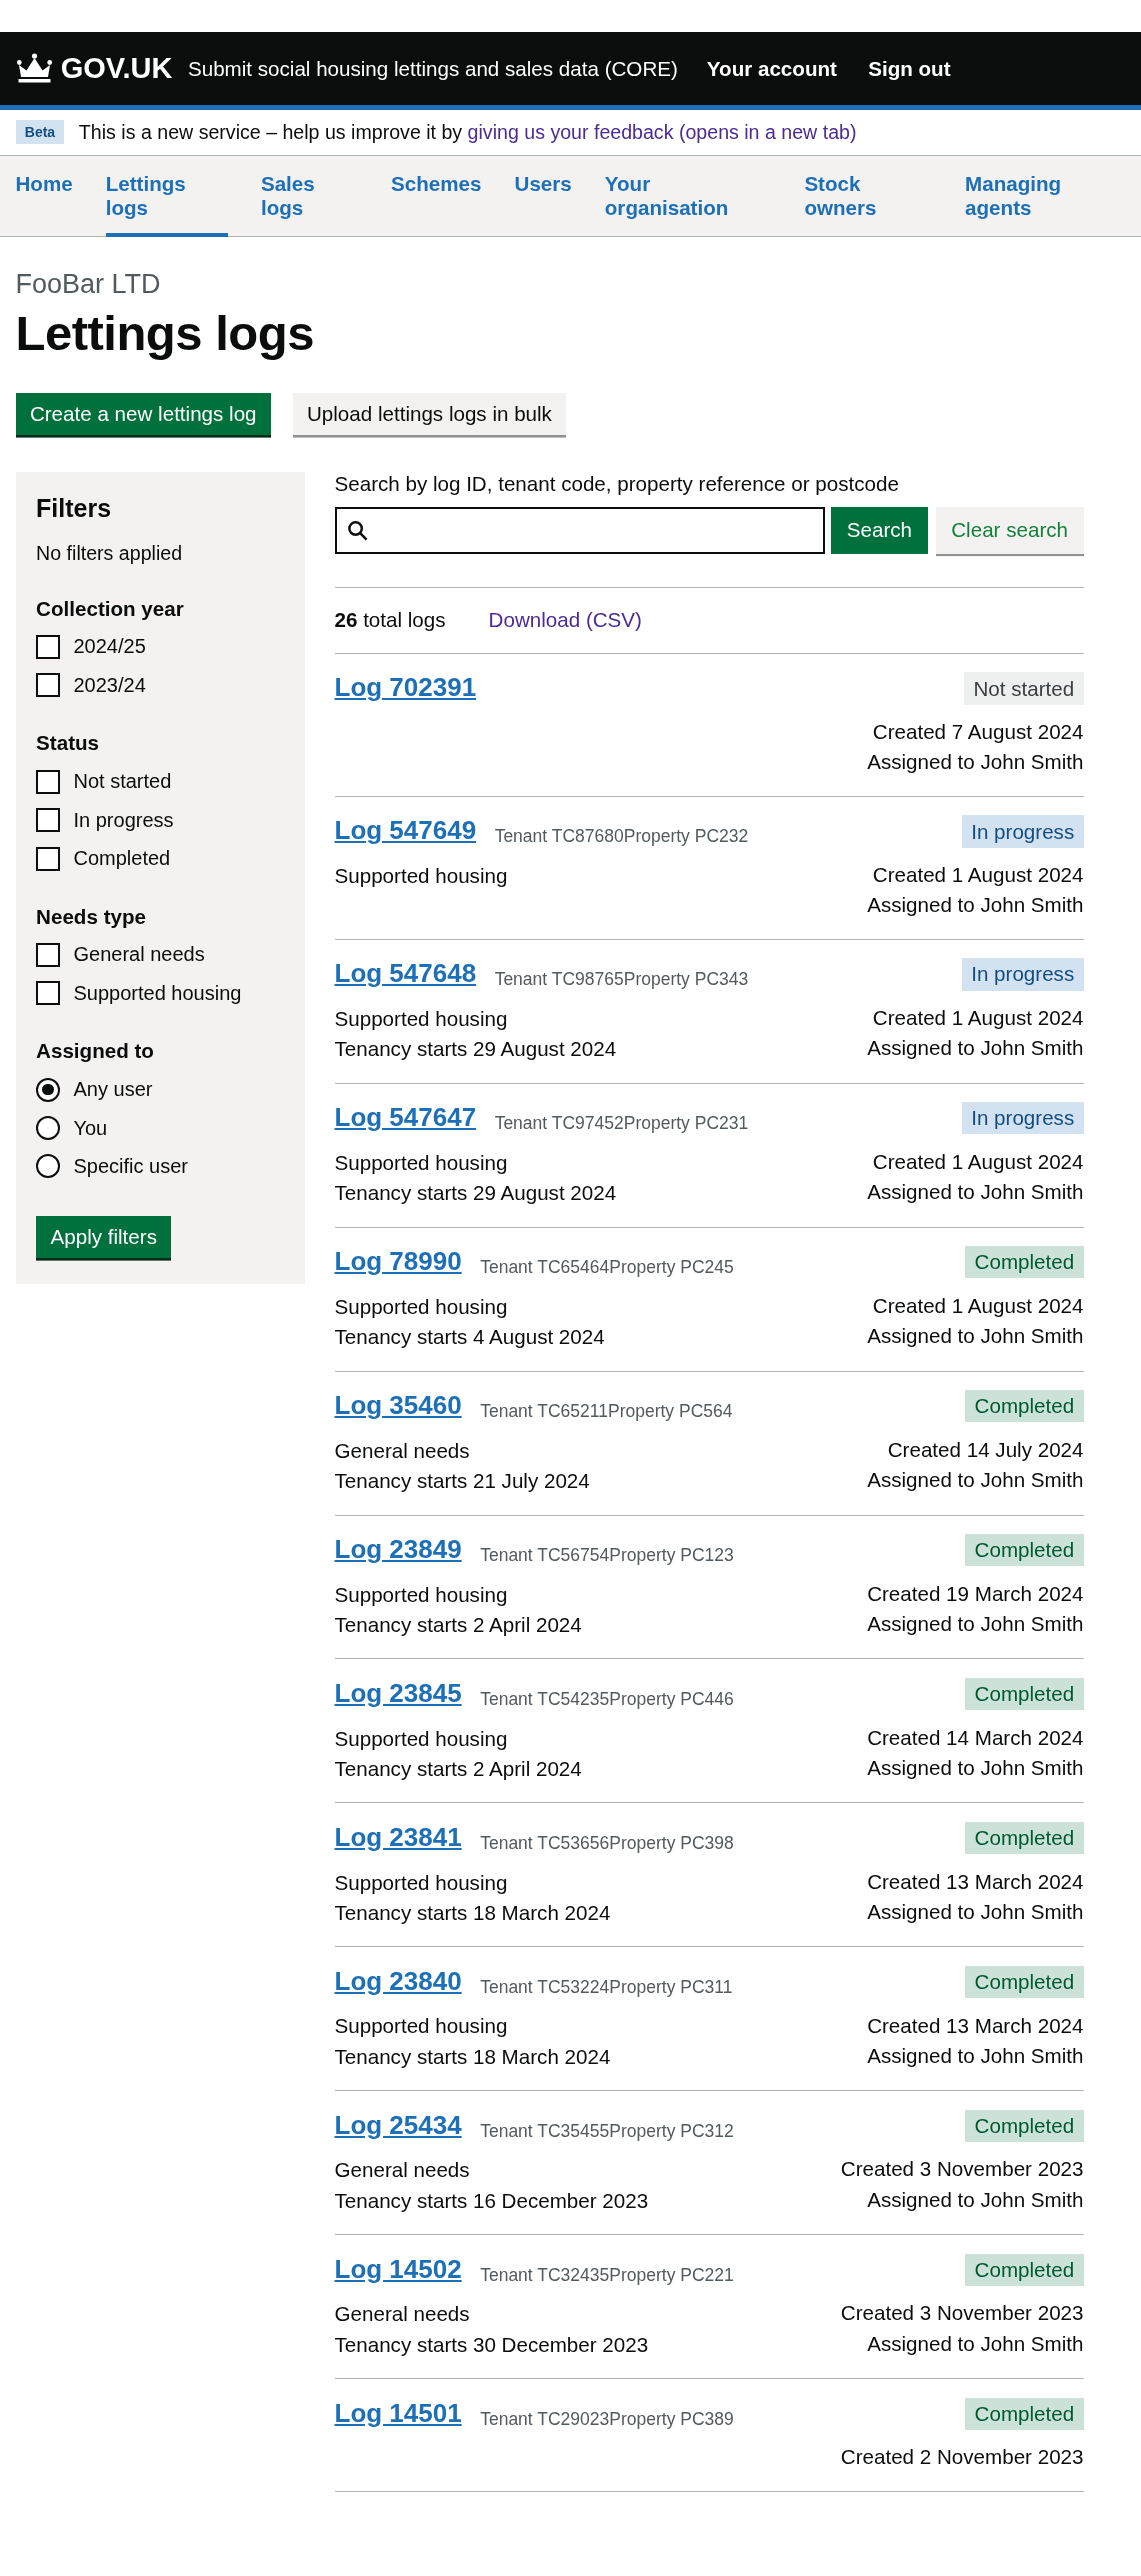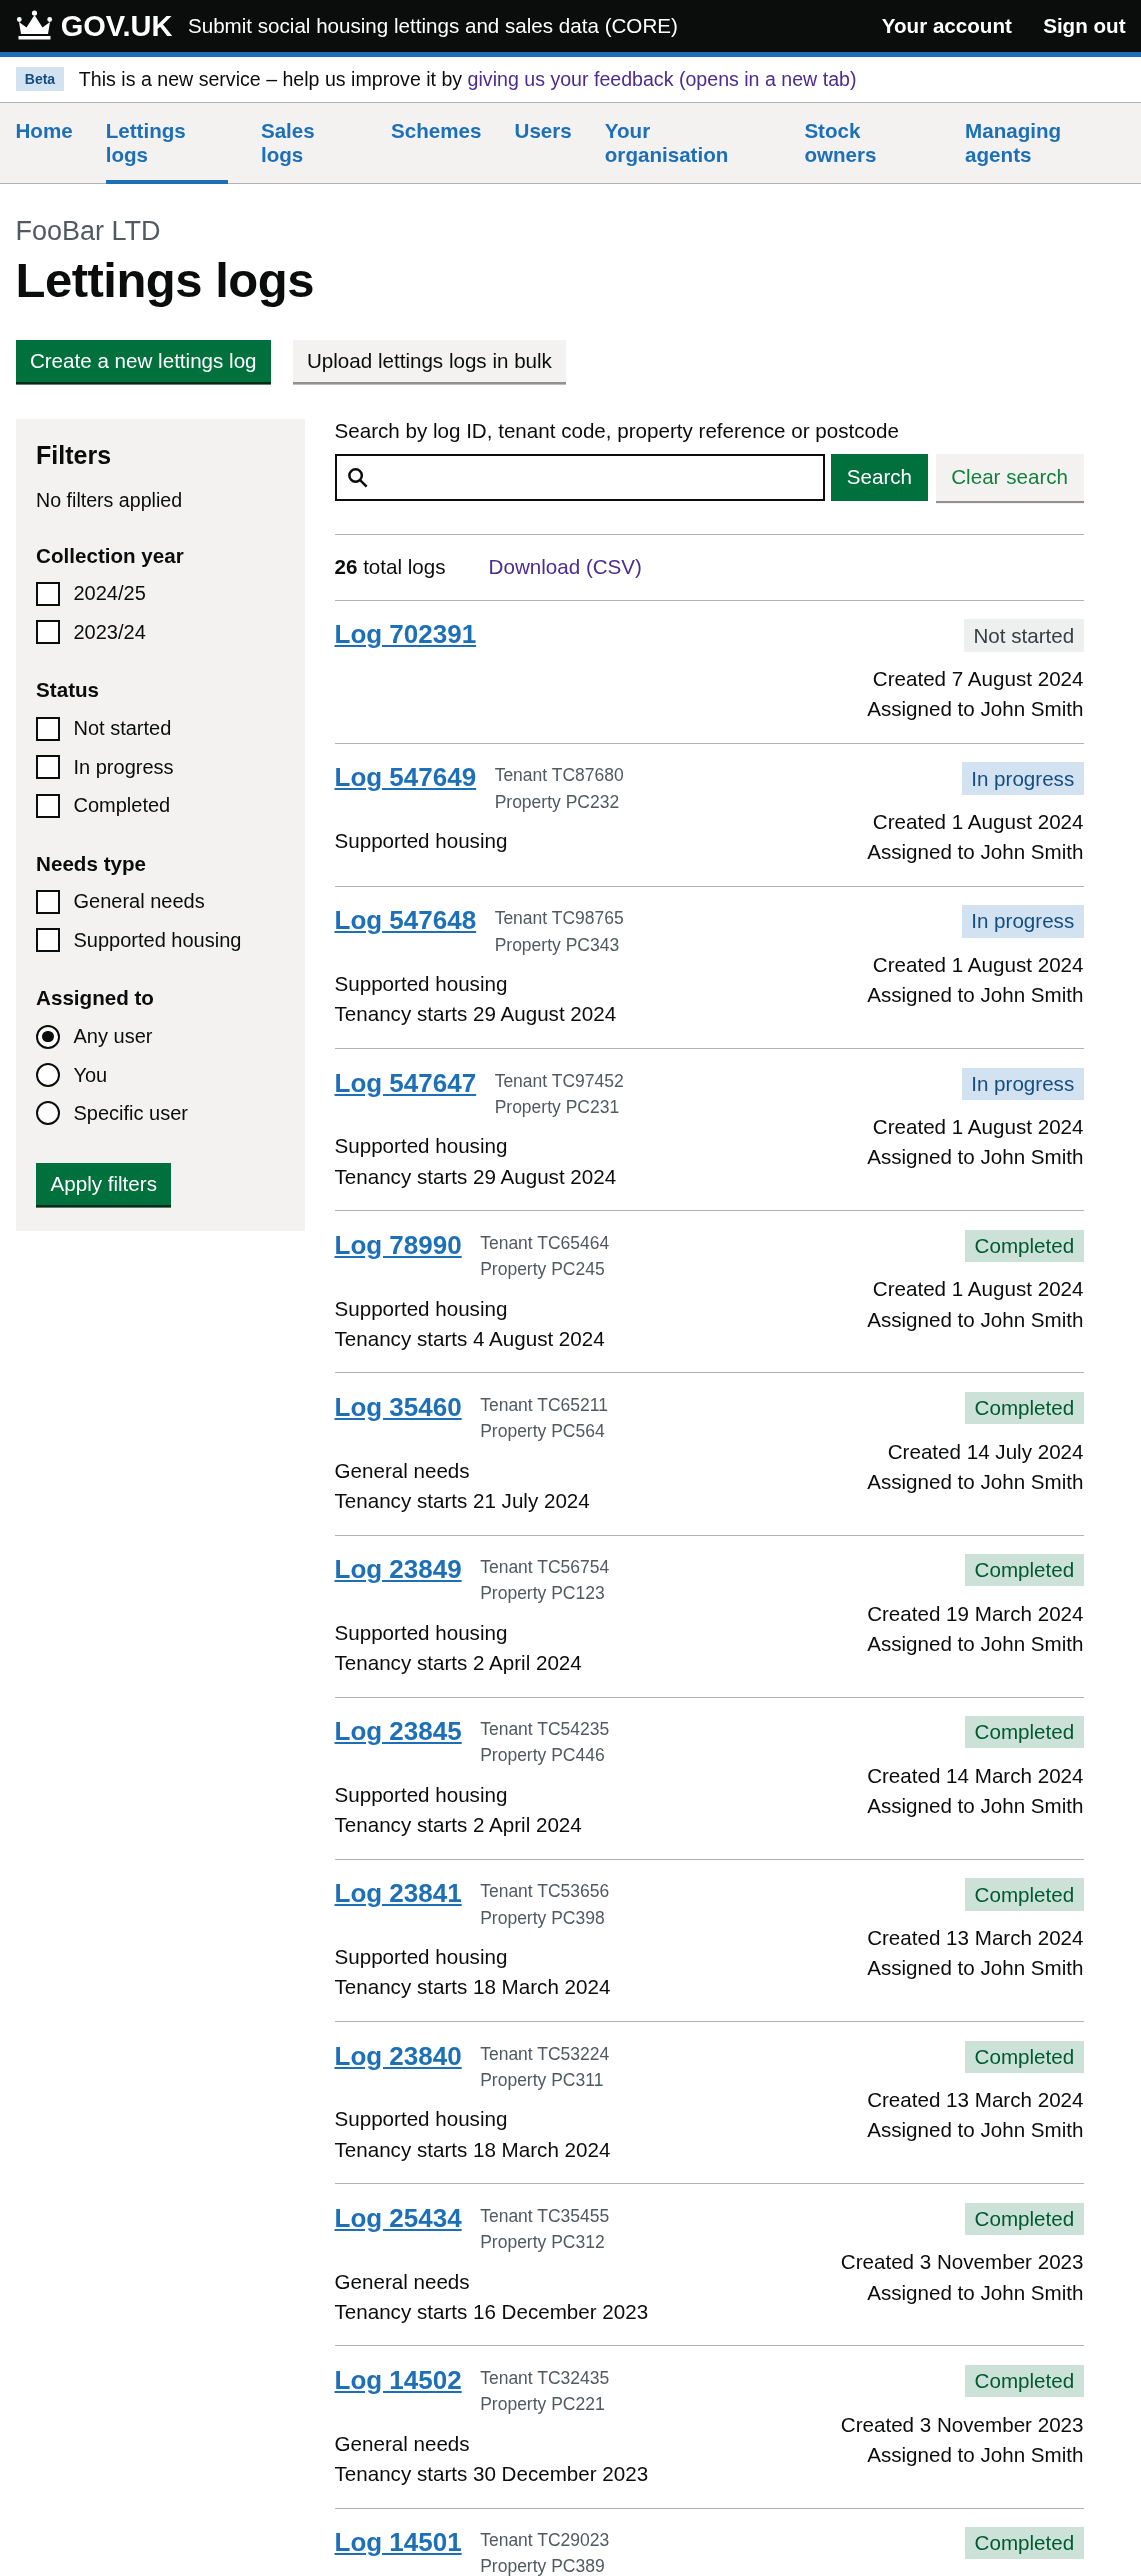--- a/index.html
+++ b/index.html
@@ -3,21 +3,21 @@
 <meta charset="utf-8">
 <style>
   * { box-sizing: border-box; }
   html,body { margin:0; padding:0; background:#fff; }
   body { width:1141px; font-family:"Liberation Sans", sans-serif; color:#0b0c0c; }
   a { cursor:pointer; }
 
   
   .govuk-header { background:#0b0c0c; border-bottom:5.7px solid #1d70b8; }
   .container { margin:0 15.5px; }
-  .header-inner { display:flex; justify-content:space-between; align-items:center; height:52px; }
+  .header-inner { display:flex; justify-content:flex-start; align-items:center; height:73px;margin-top:32px; }
   .logo-group { display:flex; align-items:center; }
   .govuk-logo { color:#fff; font-weight:bold; font-size:29px; margin-left:8.2px; letter-spacing:0; }
   .product-name { color:#fff; font-size:20.6px; margin-left:15.5px; font-weight:normal; }
   .header-links a { color:#fff; font-weight:bold; font-size:20.6px; text-decoration:none; margin-left:29px; }
 
   
   .phase { border-bottom:0.5px solid #b1b4b6; }
   .phase-inner { display:flex; align-items:center; padding:10.3px 0; }
   .tag-beta { background:#d2e2f1; color:#144e81; font-weight:bold; font-size:14px; padding:4.1px 9.3px; flex:none; }
   .phase-text { font-size:19.6px; margin-left:14.4px; }
@@ -65,21 +65,21 @@
   .results-hr { border:none; border-top:1px solid #b1b4b6; margin:33px 0 20.6px; }
   .total-row { display:flex; align-items:center; gap:43px; font-size:20.6px; margin-bottom:20.6px; }
   .download-link { color:#4c2c92; }
 
   
   .log-list { border-top:1px solid #b1b4b6; }
   .log-entry { border-bottom:1px solid #b1b4b6; padding:18.5px 0 21.6px; }
   .log-top { display:flex; justify-content:space-between; }
   .log-head { display:flex; align-items:flex-start; }
   .log-link { font-size:26px; font-weight:bold; color:#1d70b8; text-decoration:underline; }
-  .log-codes { display:flex; flex-direction:column; margin-left:18.5px; font-size:17.5px; color:#505a5f; line-height:1.5; margin-top:0; }
+  .log-codes { display:flex; margin-left:18.5px; font-size:17.5px; color:#505a5f; line-height:1.5; margin-top:8px; }
   .log-needs { font-size:20.6px; margin-top:14.4px; }
   .log-tenancy { font-size:20.6px; margin-top:6.2px; }
   .log-right { text-align:right; flex:none; }
   .tag { display:inline-block; font-size:20.6px; padding:4.1px 9.3px; }
   .tag--grey  { background:#eeefef; color:#383f43; }
   .tag--blue  { background:#d2e2f1; color:#144e81; }
   .tag--green { background:#cce2d8; color:#005a30; }
   .log-created { font-size:20.6px; margin-top:15.5px; }
   .log-assigned { font-size:20.6px; margin-top:6.2px; }
 </style>

